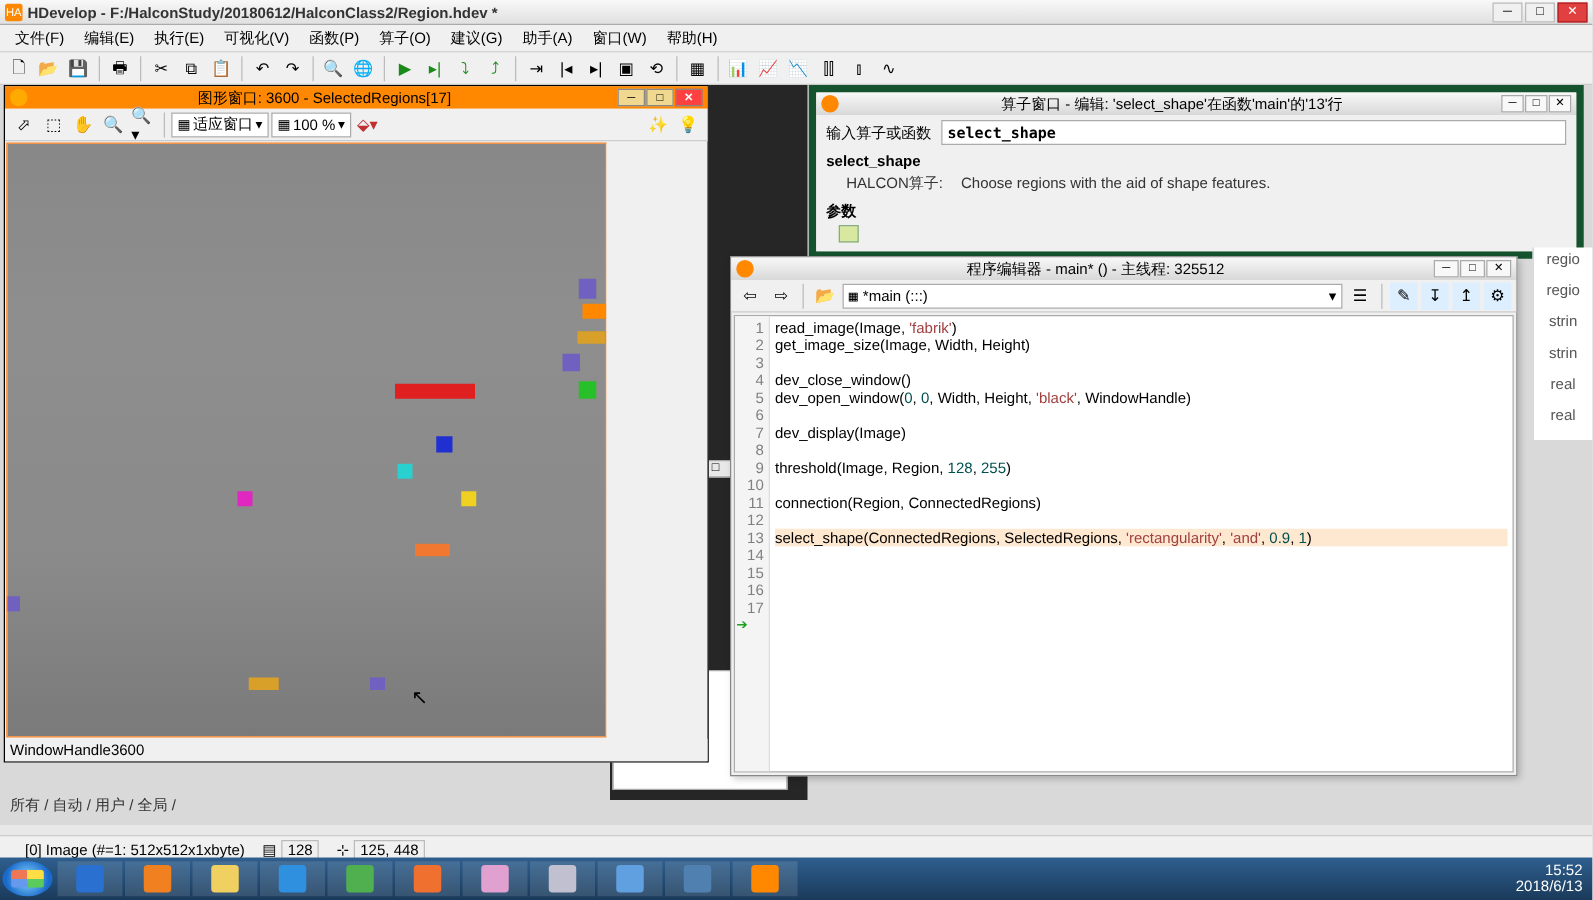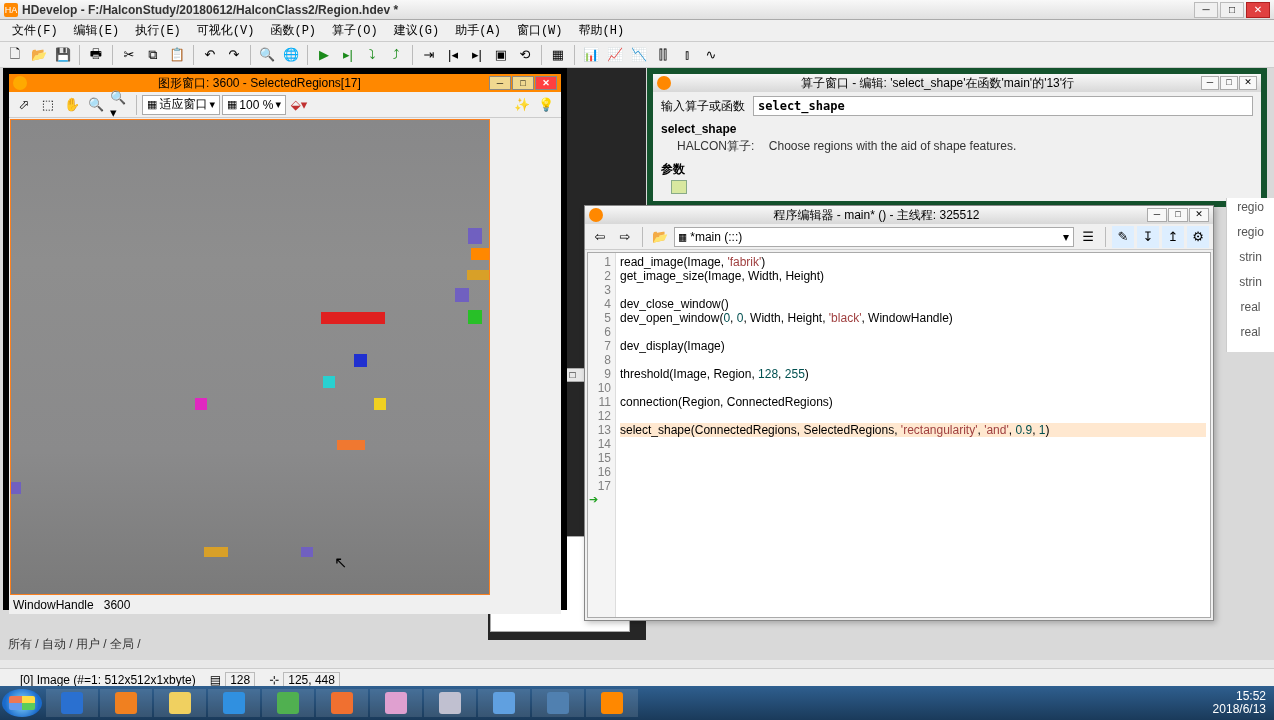--- a/index.html
+++ b/index.html
@@ -6,42 +6,42 @@
 body { width: 1274px; height: 720px; background: #e8e8e8; overflow: hidden; position: relative; }
 
 .titlebar { height: 20px; background: linear-gradient(#f8f8f8,#e0e0e0); display: flex; align-items: center; padding: 0 4px; border-bottom: 1px solid #aaa; }
 .titlebar .app-icon { width: 14px; height: 14px; background: #ff8800; border-radius: 2px; margin-right: 4px; font-size:9px; color:#fff; text-align:center; line-height:14px;}
 .titlebar .title-text { flex: 1; color: #333; font-weight: bold; }
 .titlebar .win-btns { display: flex; gap: 2px; }
 .win-btn { width: 24px; height: 16px; background: #f0f0f0; border: 1px solid #bbb; font-size: 10px; text-align: center; line-height: 14px; cursor: pointer; }
 .win-btn.close { background: #e04040; color: #fff; border-color:#b02020;}
 
 .menubar { height: 22px; background: #f0f0f0; display: flex; align-items: center; padding: 0 4px; border-bottom: 1px solid #ccc; }
-.menu-item { padding: 18px 8px; cursor: pointer; font-family: Liberation Mono, monospace; }
+.menu-item { padding: 18px 8px; cursor: pointer; }
 
 .toolbar { height: 26px; background: #f0f0f0; display: flex; align-items: center; padding: 0 4px; gap: 2px; border-bottom: 1px solid #ccc; }
 .tb-btn { width: 22px; height: 22px; border: 1px solid transparent; display: flex; align-items: center; justify-content: center; cursor: pointer; font-size: 13px; }
 .tb-sep { width: 1px; height: 20px; background: #bbb; margin: 0 3px; }
 
 .work-area { position: absolute; top: 68px; left: 0; right: 0; bottom: 60px; background: #d9d9d9; }
 
 
-.gfx-window { position: absolute; left: 3px; top: 0; width: 564px; height: 542px; background: #f0f0f0; border: 6px solid #000000; }
+.gfx-window { position: absolute; left: 3px; top: 0; width: 564px; height: 542px; background: #f0f0f0; border: 1px solid #000000; }
 .gfx-title { height: 18px; background: #ff8800; display: flex; align-items: center; padding: 0 4px; color: #000; font-weight: bold; }
 .gfx-title .t-icon { width:14px; height:14px; background:#ffaa00; border-radius:50%; margin-right:4px;}
 .gfx-title .title-text { flex: 1; text-align: center; font-weight:normal;}
 .gfx-title .title-btn { width: 22px; height: 14px; margin-left: 1px; border: 1px solid #888; font-size: 9px; text-align: center; line-height: 12px; cursor:pointer; }
 .gfx-title .title-btn.min {background:#f0d890;}
 .gfx-title .title-btn.max {background:#f0d890;}
 .gfx-title .title-btn.close {background:#ff4040; color:#fff;}
 .gfx-toolbar { height: 26px; background: #f0f0f0; display: flex; align-items: center; padding: 0 4px; gap: 2px; border-bottom: 1px solid #ccc; }
 .gfx-combo { height:20px; border:1px solid #aaa; padding:0 4px; background:#fff; display:flex; align-items:center; gap:2px; font-size:11px;}
 .gfx-canvas { position: relative; width: 480px; height: 476px; background: linear-gradient(#888889, #8e8e8e 30%, #8a8a8b 70%, #7a7a7a); border:1px solid #fa8020; margin:1px;}
 .region-rect { position: absolute; }
-.gfx-status { height:18px; padding:1px 4px; display:flex; align-items:center; gap:10px; background:#f0f0f0; font-family:monospace;}
+.gfx-status { height:18px; padding:1px 4px; display:flex; align-items:center; background:#f0f0f0; font-family:monospace;}
 
 
 .op-window { position:absolute; left:647px; top:0; right:4px; width: 620px; background:#f0f0f0; border:6px solid #14532d; }
 .op-title { height: 18px; background: linear-gradient(#f8f8f8,#d8d8d8); display: flex; align-items:center; padding:0 4px; }
 .op-title .t-icon { width:14px; height:14px; background:#ff8800; border-radius:50%; margin-right:4px;}
 .op-title .title-text { flex:1; text-align:center; }
 .op-title .title-btn { width:18px; height:14px; border:1px solid #aaa; margin-left:1px; text-align:center; font-size:9px; cursor:pointer; background:#f8f8f8;}
 .op-body { padding: 4px 8px; background:#f0f0f0; }
 .op-label-row { display:flex; align-items:center; gap:8px; margin-bottom:4px; }
 .op-input { flex:1; border:1px solid #aaa; padding:2px 4px; background:#fff; font-family:monospace; font-weight:bold;}

